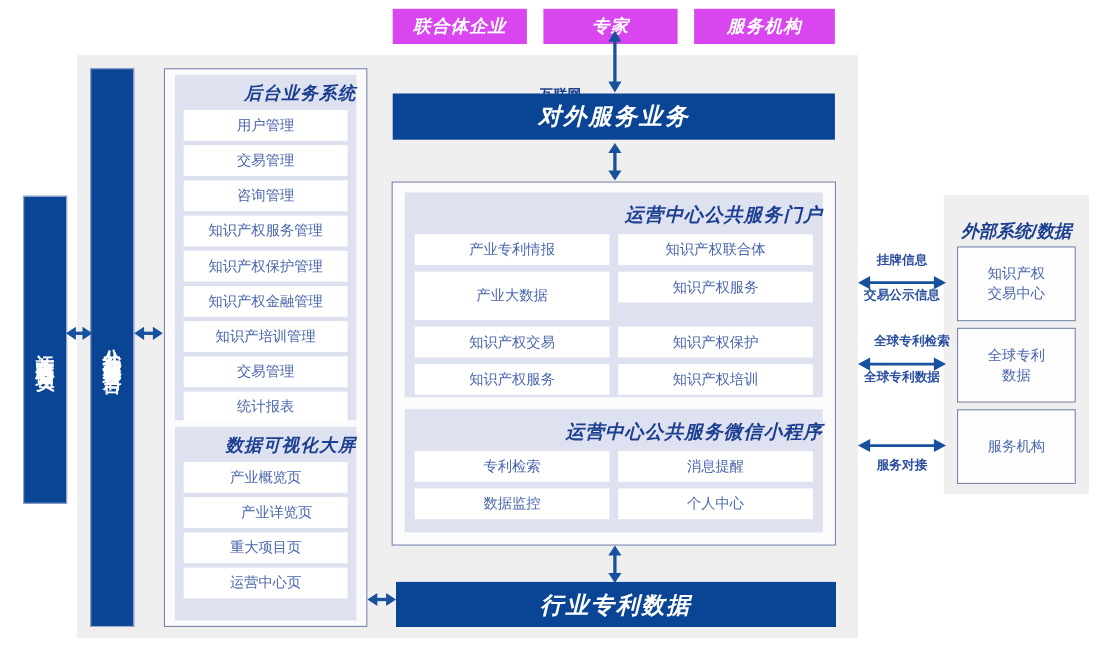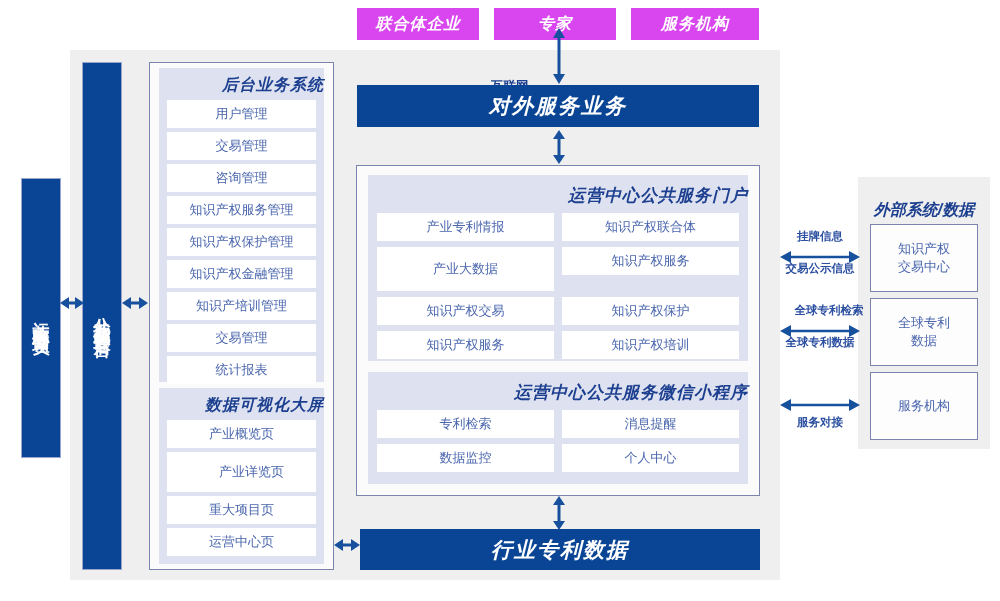--- a/index.html
+++ b/index.html
@@ -188,21 +188,21 @@
       <div class="cell" style="height: 28px; font-size: 13px; margin-bottom: 4px;">知识产培训管理</div>
       <div class="cell" style="height: 28px; font-size: 13px; margin-bottom: 4px;">交易管理</div>
       <div class="cell" style="height: 28px; font-size: 13px; margin-bottom: 4px;">统计报表</div>
     </div>
 </div>
 
 <div class="group abs" style="left:159px; top:388px; width:165px; height:176px;">
   <div class="group-title" style="font-size:16px; padding-top:7px; padding-bottom:4px;">数据可视化大屏</div>
   <div id="data-screen-items" style="padding:0 8px 6px 8px;">
       <div class="cell" style="height: 28px; font-size: 13px; margin-bottom: 4px;">产业概览页</div>
-      <div class="cell" style="height: 40px; font-size: 13px; margin-bottom: 4px; padding-left: 20px;">产业详览页</div>
+      <div class="cell" style="height: 28px; font-size: 13px; margin-bottom: 4px; padding-left: 20px;">产业详览页</div>
       <div class="cell" style="height: 28px; font-size: 13px; margin-bottom: 4px;">重大项目页</div>
       <div class="cell" style="height: 28px; font-size: 13px; margin-bottom: 4px;">运营中心页</div>
     </div>
 </div>
 
 <div class="abs" style="left:334px; top:536px; width:26px; height:18px;">
   <svg width="26" height="18" viewBox="0 0 26 18">
     <line x1="4" y1="9" x2="22" y2="9" stroke="#17519e" stroke-width="3"></line>
     <polygon points="0,9 9,3 9,15" fill="#17519e"></polygon>
     <polygon points="26,9 17,3 17,15" fill="#17519e"></polygon>

